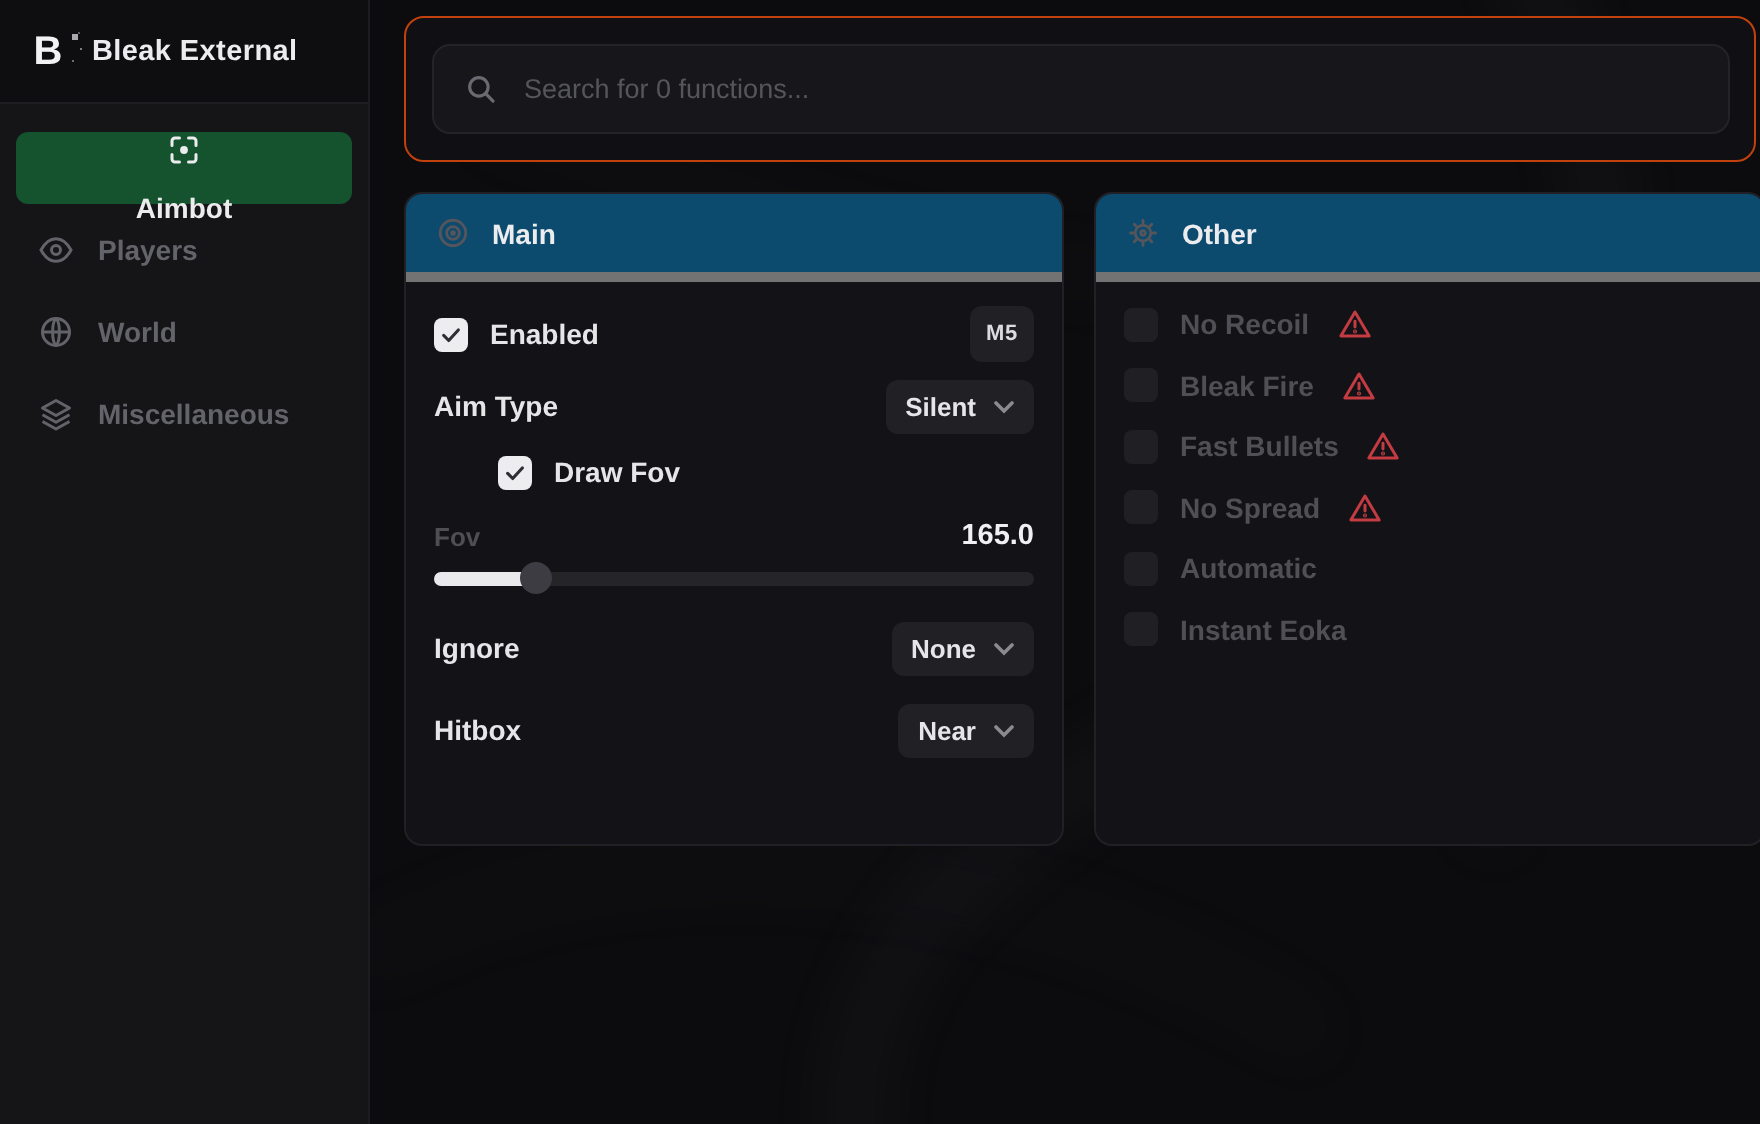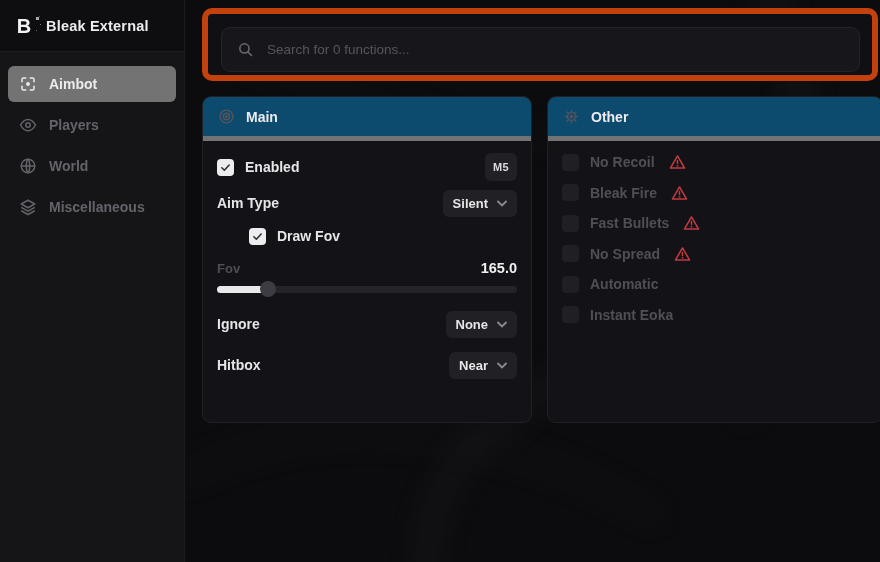--- a/index.html
+++ b/index.html
@@ -29,28 +29,28 @@
     position:absolute;right:-3px;top:3px;width:3px;height:3px;background:#cfcfd4;opacity:.8;
     box-shadow:3px 6px 0 -1px #9a9aa0, -1px 12px 0 -1px #85858c, 2px -2px 0 -1px #6a6a70;
   }
   .app-title{color:#ececef;font-size:14.5px;font-weight:700;letter-spacing:.2px;}
   .nav{padding:14px 8px 0 8px;}
   .nav-item{
     display:flex;align-items:center;gap:12px;height:36px;padding:0 11px;
     border-radius:6px;margin-bottom:5px;cursor:pointer;
     color:#63636a;font-size:14px;font-weight:600;
   }
-  .nav-item.active{background:#737373;color:#ececee;}
+  .nav-item.active{background:#14532d;color:#ececee;flex-direction:column;}
   .nav-item .nicon{display:flex;align-items:center;justify-content:center;width:18px;height:18px;}
   .nav-item svg{stroke:currentColor;}
   
   .content{position:absolute;left:185px;top:0;width:695px;height:562px;z-index:1;}
   .search-wrap{
     position:absolute;left:17px;top:8px;width:676px;height:73px;
-    background:#101014;border:6px solid #c2410c;border-radius:10px;box-sizing:border-box;
+    background:#101014;border:1px solid #c2410c;border-radius:10px;box-sizing:border-box;
   }
   .search-input{
     position:absolute;left:13px;right:12px;top:13px;height:45px;
     background:#17171b;border:1px solid #232329;border-radius:9px;box-sizing:border-box;
     display:flex;align-items:center;gap:11px;padding:0 15px;
   }
   .search-input input{
     flex:1;background:transparent;border:none;outline:none;
     color:#c9c9cf;font-size:13.5px;font-family:"Liberation Sans",sans-serif;
   }

